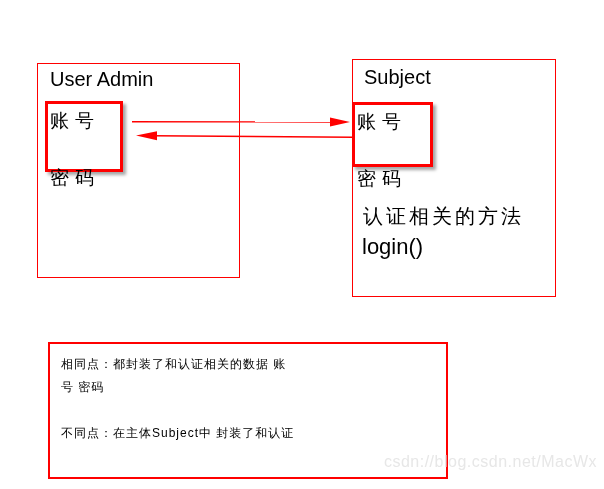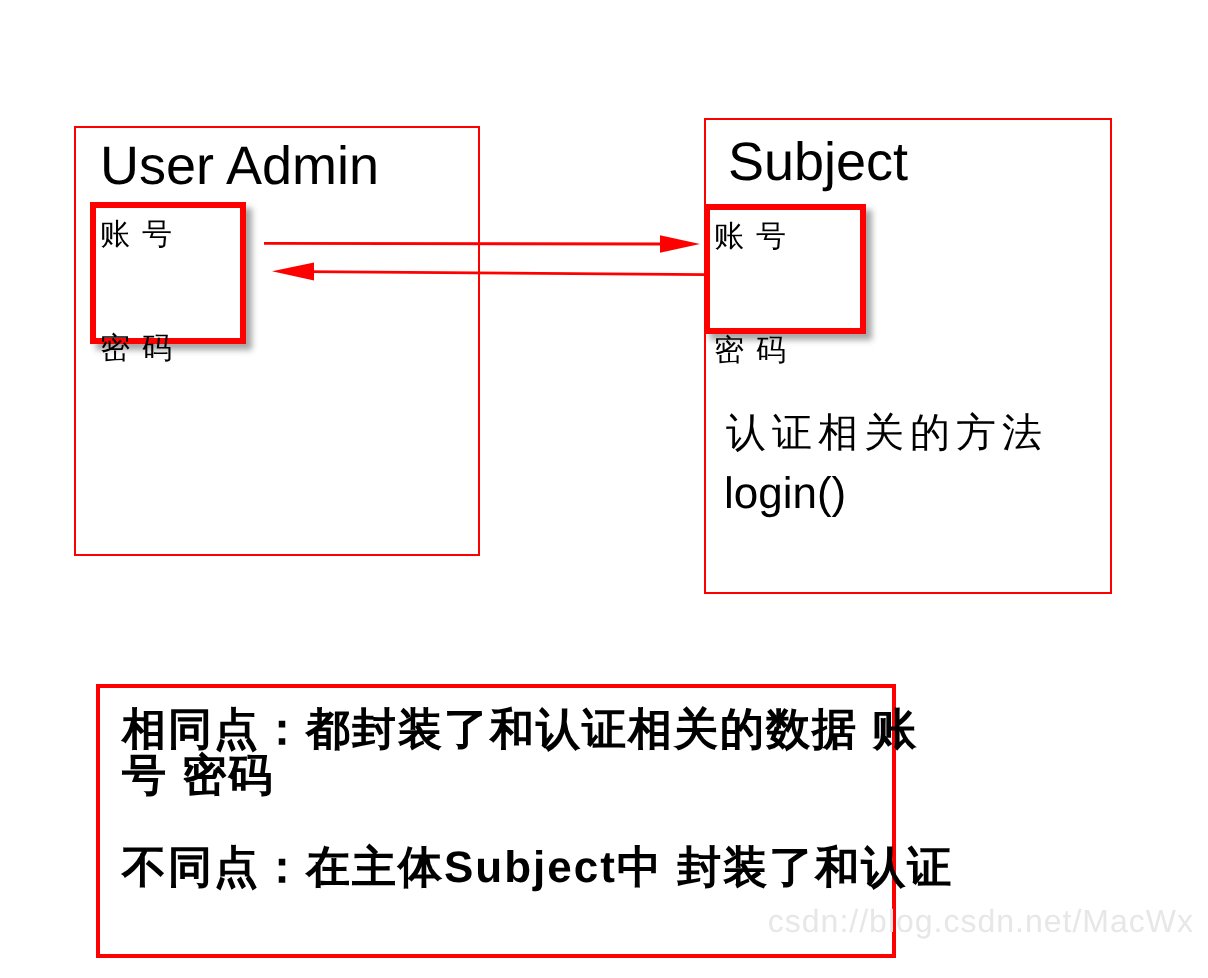--- a/index.html
+++ b/index.html
@@ -19,39 +19,39 @@
   
   .class-box{
     position:absolute;
     border:1px solid var(--red);
     background:transparent;
   }
   .box-left{left:37px;top:63px;width:201px;height:213px;}
   .box-right{left:352px;top:59px;width:202px;height:236px;}
   .class-title{
     position:absolute;
-    font-size:27px;
+    font-size:20px;
     color:var(--text);
     white-space:nowrap;
   }
   .title-left{left:50px;top:68px;}
   .title-right{left:364px;top:66px;}
   
   .attr-box{
     position:absolute;
     border:3px solid var(--red);
     box-shadow:3px 3px 3px rgba(0,0,0,0.35);
     background:transparent;
   }
   .attr-left{left:45px;top:101px;width:72px;height:65px;}
   .attr-right{left:352px;top:102px;width:75px;height:59px;}
   .attr-line{
     position:absolute;
     left:2px;
-    font-size:15px;
+    font-size:19px;
     letter-spacing:6px;
     white-space:nowrap;
     color:var(--text);
   }
   .attr-line.l1{top:4px;}
   .attr-line.l2{top:39px;margin-top:22px;}
   
   .methods-heading{
     position:absolute;
     left:363px;top:203px;
@@ -76,26 +76,25 @@
   
   .summary-box{
     position:absolute;
     left:48px;top:342px;
     width:400px;height:137px;
     border:2px solid var(--red);
     box-sizing:border-box;
     padding:9px 0 0 11px;
   }
   .summary-line{
-    font-size:22px;
+    font-size:12px;
     line-height:23px;
     letter-spacing:1px;
     white-space:nowrap;
     color:var(--text);
-    font-weight:bold;
   }
   .summary-line.para-gap{margin-top:23px;}
   
   .watermark{
     position:absolute;
     right:7px;top:453px;
     font-size:16px;
     color:var(--wm);
     white-space:nowrap;
     letter-spacing:0.5px;

